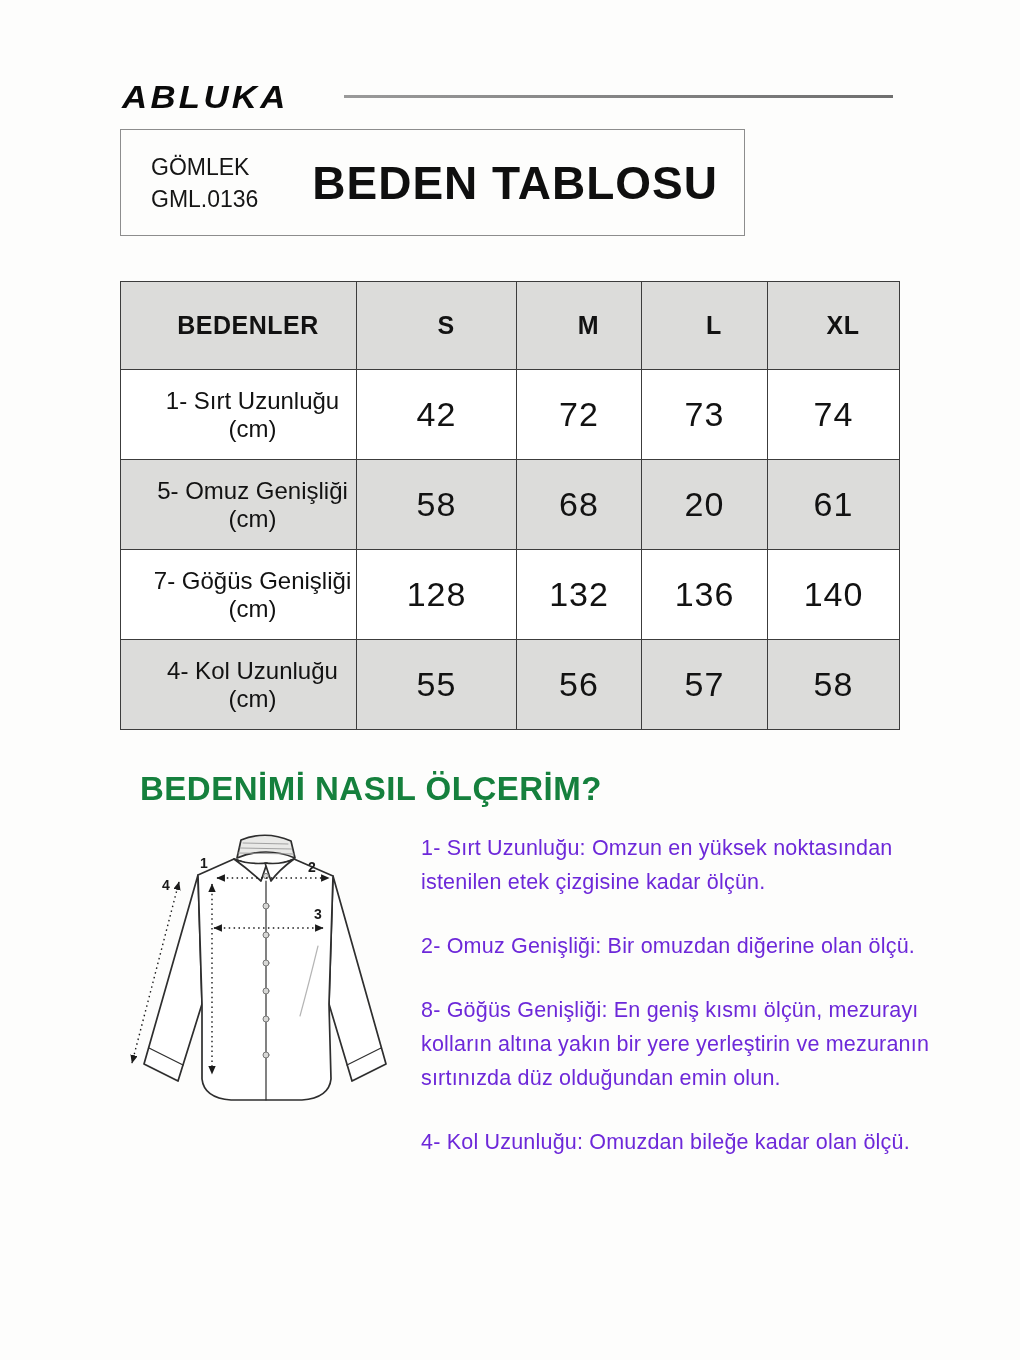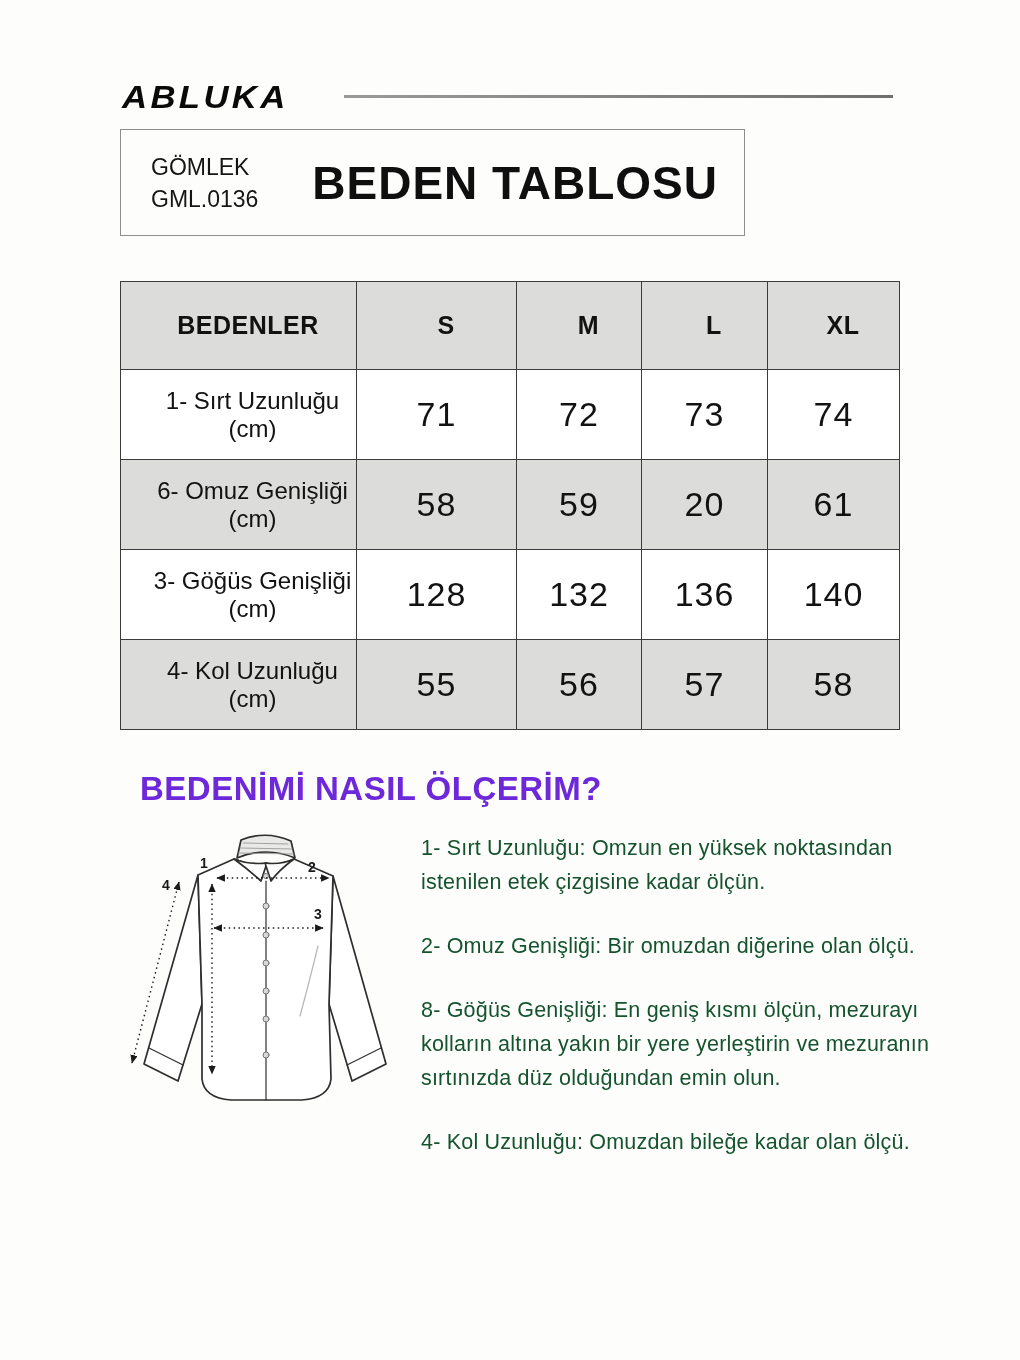--- a/index.html
+++ b/index.html
@@ -61,34 +61,34 @@
   .size-table tbody tr { height:90px; }
   .size-table thead th { background:#dcdcda; font-size:25px; font-weight:700; letter-spacing:0.5px;padding-left:19px; }
   .size-table tbody tr:nth-child(even) td { background:#dcdcda; }
   .size-table td.rowlabel { font-size:24px; font-weight:400;padding-left:28px; }
   .size-table td.num { font-size:34px; font-weight:400; letter-spacing:1px; }
 
   
   .howto-heading {
     position:absolute; left:140px; top:770px;
     margin:0; font-size:33px; font-weight:800; letter-spacing:0.5px;
-    color:#6d28d9; white-space:nowrap;
+    color:#15803d; white-space:nowrap;
   }
   .diagram {
     position:absolute; left:128px; top:818px;
     width:292px; height:292px;
   }
   .instructions {
     position:absolute; left:421px; top:831px;
     width:512px;
   }
   .instructions p {
     margin:0 0 30px 0;
     font-size:21.5px; line-height:34px; letter-spacing:0.2px;
-    color:#14532d;
+    color:#6d28d9;
   }
 </style>
 </head>
 <body>
 
 <div class="page">
 
   <div class="logo">ABLUKA</div>
   <div class="brand-rule"></div>
 
@@ -113,34 +113,34 @@
         <th>BEDENLER</th>
         <th>S</th>
         <th>M</th>
         <th>L</th>
         <th>XL</th>
       </tr>
     </thead>
     <tbody>
       <tr>
         <td class="rowlabel">1- Sırt Uzunluğu (cm)</td>
-        <td class="num">71</td>
+        <td class="num">42</td>
         <td class="num">72</td>
         <td class="num">73</td>
         <td class="num">74</td>
       </tr>
       <tr>
-        <td class="rowlabel">6- Omuz Genişliği (cm)</td>
+        <td class="rowlabel">5- Omuz Genişliği (cm)</td>
         <td class="num">58</td>
-        <td class="num">59</td>
+        <td class="num">68</td>
         <td class="num">20</td>
         <td class="num">61</td>
       </tr>
       <tr>
-        <td class="rowlabel">3- Göğüs Genişliği (cm)</td>
+        <td class="rowlabel">7- Göğüs Genişliği (cm)</td>
         <td class="num">128</td>
         <td class="num">132</td>
         <td class="num">136</td>
         <td class="num">140</td>
       </tr>
       <tr>
         <td class="rowlabel">4- Kol Uzunluğu (cm)</td>
         <td class="num">55</td>
         <td class="num">56</td>
         <td class="num">57</td>

